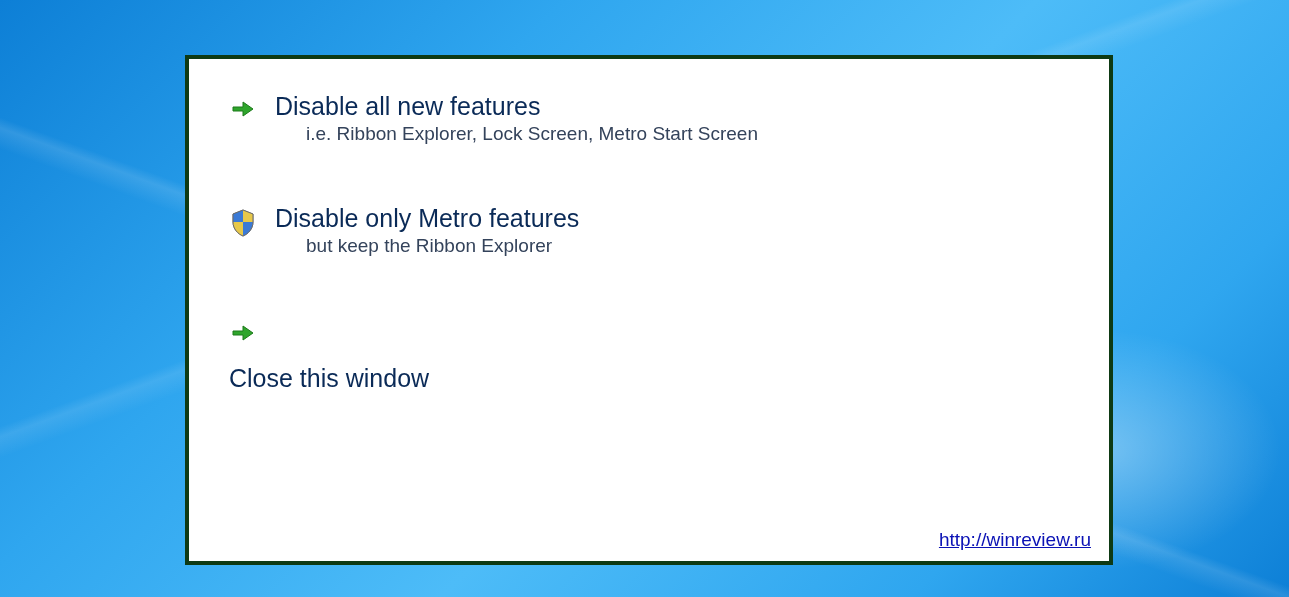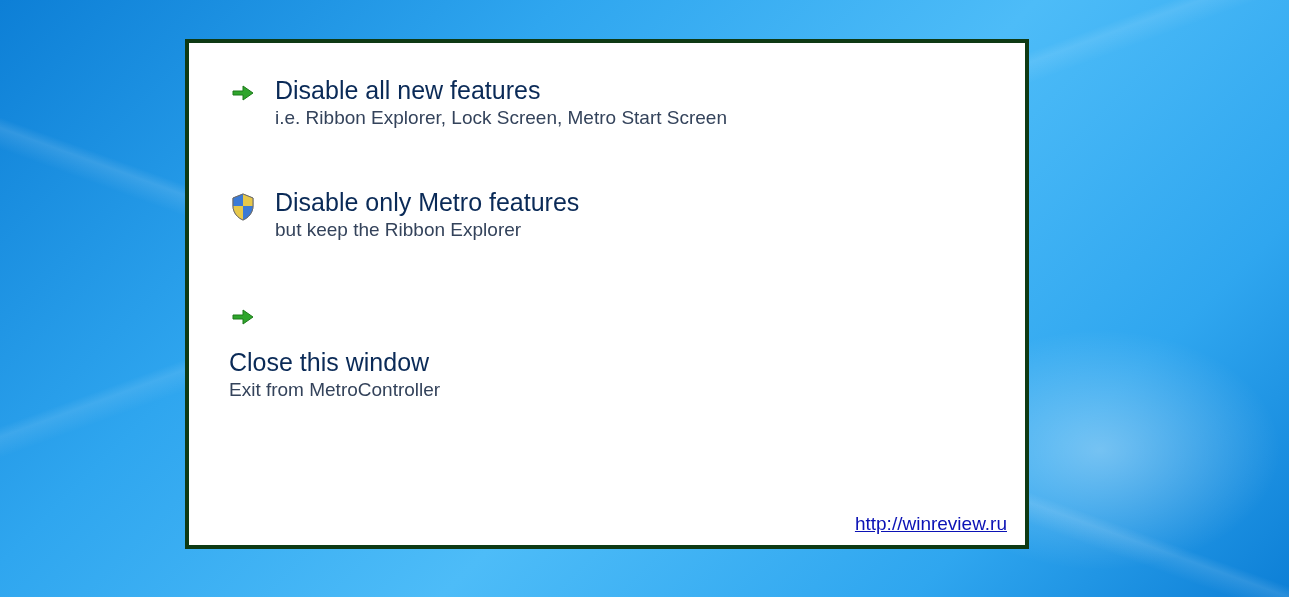--- a/index.html
+++ b/index.html
@@ -17,22 +17,22 @@
       position: absolute;
       inset: 0;
       background:
         linear-gradient(200deg, transparent 55%, rgba(255,255,255,0.12) 56%, transparent 58%),
         linear-gradient(160deg, transparent 40%, rgba(255,255,255,0.10) 41%, transparent 43%);
       pointer-events: none;
     }
     .window {
       position: absolute;
       left: 185px;
-      top: 39px;
-      width: 844px;
+      top: 55px;
+      width: 928px;
       height: 510px;
       background: #ffffff;
       border: 4px solid #0e3a14;
     }
     .options {
       padding: 32px 40px 0 40px;
     }
     .option {
       display: flex;
       align-items: flex-start;
@@ -54,20 +54,21 @@
       font-size: 25px;
       font-weight: 400;
       color: #0a2a57;
       line-height: 1.2;
     }
     .subtitle {
       font-size: 19px;
       font-weight: 400;
       color: #34435b;
       margin-top: 2px;
+      margin-left: 31px;
     }
     .footer-link {
       position: absolute;
       right: 18px;
       bottom: 10px;
       font-size: 19px;
       color: #0b12b5;
       text-decoration: underline;
       cursor: pointer;
       text-align: right;
@@ -113,21 +114,20 @@
       </div>
 
       <div class="option">
         <span class="icon-slot arrow-icon">
           <svg viewBox="0 0 24 24">
               <path d="M2 10 L12 10 L12 5 L22 12 L12 19 L12 14 L2 14 Z" fill="#2fa52c" stroke="#1d7a1a" stroke-width="1"></path>
             </svg>
         </span>
         <span class="texts">
           <span class="title">Close this window</span>
-          <span class="subtitle">Exit from MetroController</span>
         </span>
       </div>
 
     </div>
 
     <a class="footer-link">http://winreview.ru</a>
   </div>
 </div>
 
 </body></html>

